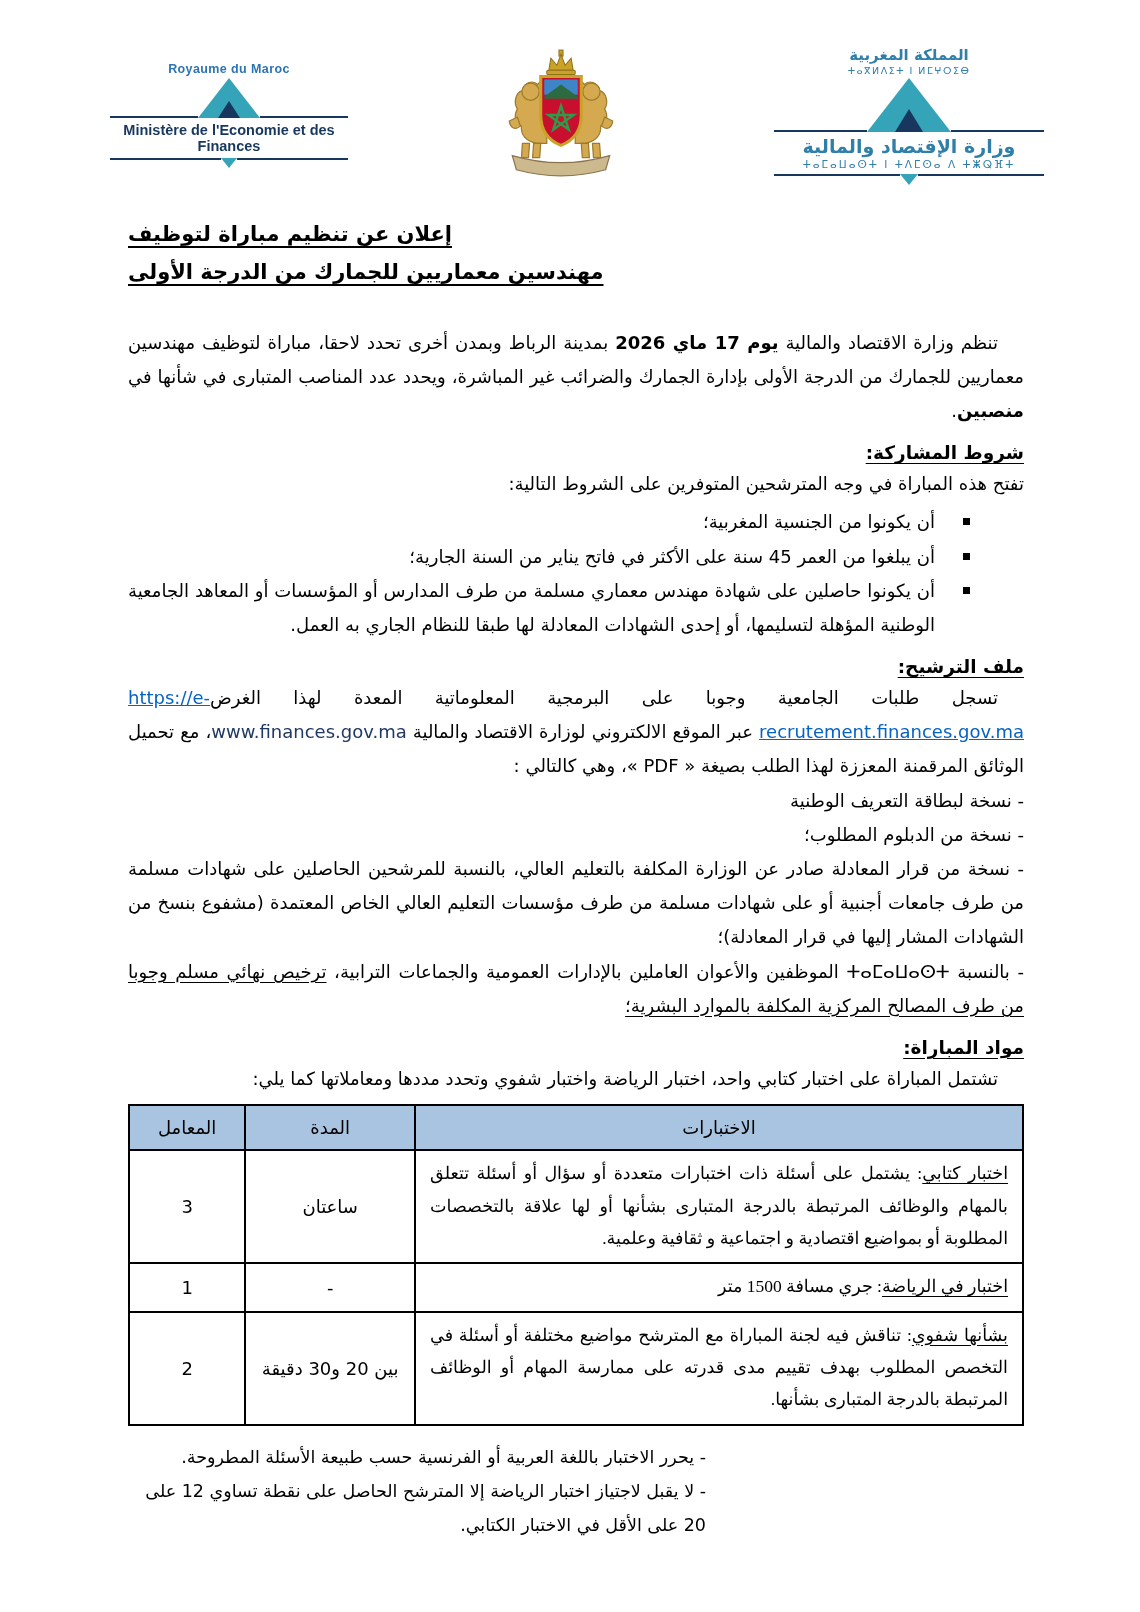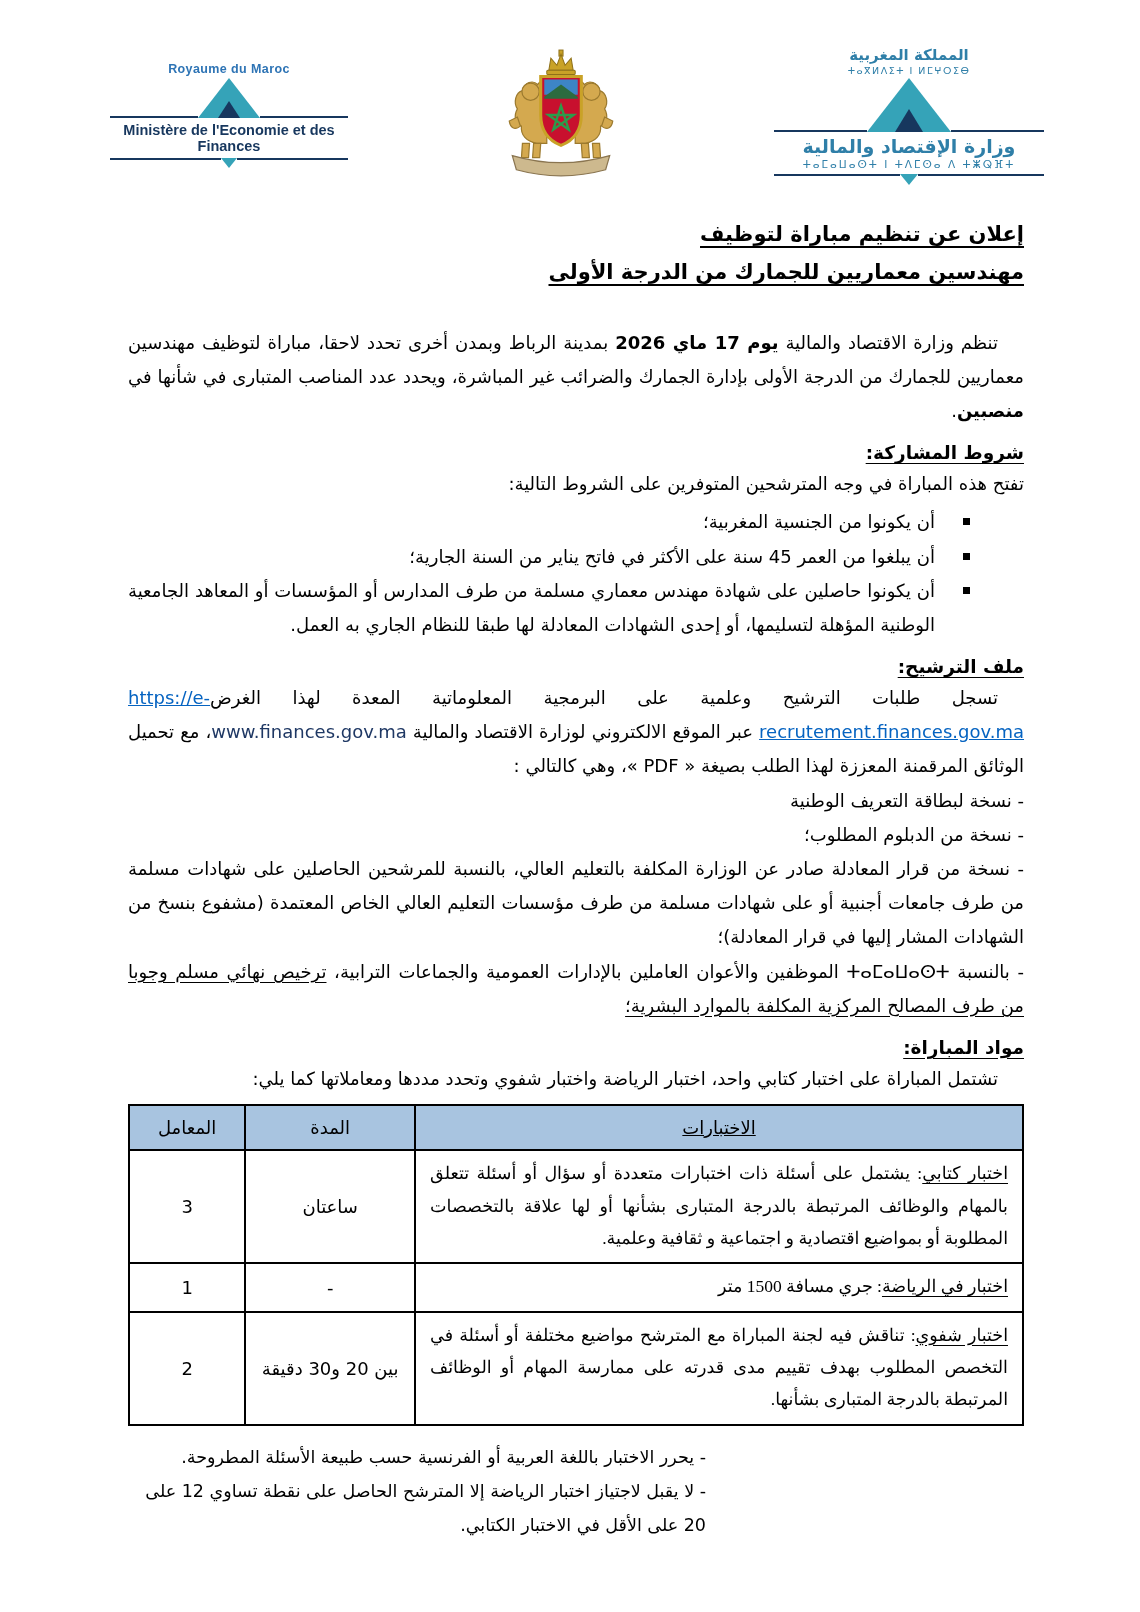--- a/index.html
+++ b/index.html
@@ -22,42 +22,42 @@
   .fr-ministry{font-size:14.5px;font-weight:bold;color:var(--navy);margin-top:4px;}
   .under-row{display:flex;align-items:flex-start;margin-top:4px;}
   .logo-ar{width:270px;text-align:center;}
   .ar-kingdom{font-size:15px;font-weight:bold;color:var(--arblue);}
   .ar-tif{font-size:9.5px;color:var(--arblue);letter-spacing:1.5px;margin-top:1px;}
   .ar-ministry{font-size:19px;font-weight:bold;color:var(--arblue);margin-top:3px;}
   .ar-tif2{font-size:10.5px;color:var(--arblue);letter-spacing:2px;margin-top:1px;}
 
   
   .content{direction:rtl;padding:0 116px 0 128px;}
-  .title{text-align:right;margin-top:30px;font-weight:bold;font-size:21px;line-height:1.8;}
+  .title{text-align:left;margin-top:30px;font-weight:bold;font-size:21px;line-height:1.8;}
   .t-line{text-decoration:underline;text-underline-offset:5px;}
   .para{font-size:18px;line-height:1.9;text-align:justify;margin:0;}
   .indent{text-indent:26px;}
   .intro{margin-top:34px;}
   .sec-h{font-size:18.5px;font-weight:bold;margin:14px 0 4px;}
   .sec-h .t-line{text-underline-offset:4px;}
   .lead{margin:2px 0 4px;}
   .cond-item{display:flex;gap:28px;font-size:18px;line-height:1.9;margin:0 54px 0 0;text-align:justify;}
   .sq{width:7px;height:7px;background:#000;margin-top:13px;flex:none;}
   .cond-text{flex:1;}
   .doc-item{font-size:18px;line-height:1.9;text-align:justify;margin:0;}
   .u{text-decoration:underline;text-underline-offset:4px;}
   .url{color:var(--link);text-decoration:underline;unicode-bidi:embed;}
   .url2{color:var(--url2);unicode-bidi:embed;}
   .bold-para{font-weight:bold;}
 
   
   .exam-table{width:100%;border-collapse:collapse;margin-top:8px;}
   .exam-table th,.exam-table td{border:2px solid #000;}
   .exam-table th{background:var(--thead);font-weight:normal;font-size:18px;padding:11px 8px;text-align:center;}
-  .c-tests{width:68%;text-decoration:underline;} .c-dur{width:19%;} .c-coef{width:13%;}
+  .c-tests{width:68%;} .c-dur{width:19%;} .c-coef{width:13%;}
   .cell-tests{padding:6px 14px 8px;font-size:17.5px;line-height:1.85;text-align:justify;font-family:Liberation Serif, serif;}
   .cell-dur,.cell-coef{text-align:center;font-size:18px;padding:6px;}
 
   
   .notes{margin-top:14px;}
   .note{font-size:17.5px;line-height:1.95;text-align:right;margin:0 318px 0 0;}
 </style>
 </head>
 <body>
 
@@ -151,21 +151,21 @@
       <span class="sq"></span>
       <span class="cond-text">أن يبلغوا من العمر 45 سنة على الأكثر في فاتح يناير من السنة الجارية؛</span>
     </div>
     <div class="cond-item">
       <span class="sq"></span>
       <span class="cond-text">أن يكونوا حاصلين على شهادة مهندس معماري مسلمة من طرف المدارس أو المؤسسات أو المعاهد الجامعية الوطنية المؤهلة لتسليمها، أو إحدى الشهادات المعادلة لها طبقا للنظام الجاري به العمل.</span>
     </div>
 
     <h2 class="sec-h"><span class="t-line">ملف الترشيح:</span></h2>
 
-    <p class="para indent"><span>تسجل طلبات الترشيح وعلمية على البرمجية المعلوماتية المعدة لهذا الغرض</span><a class="url" dir="ltr" href="#">https://e-recrutement.finances.gov.ma</a><span> عبر الموقع الالكتروني لوزارة الاقتصاد والمالية </span><span class="url2" dir="ltr">www.finances.gov.ma</span><span>، مع تحميل الوثائق المرقمنة المعززة لهذا الطلب بصيغة « PDF »، وهي كالتالي :</span></p>
+    <p class="para indent"><span>تسجل طلبات الجامعية وجوبا على البرمجية المعلوماتية المعدة لهذا الغرض</span><a class="url" dir="ltr" href="#">https://e-recrutement.finances.gov.ma</a><span> عبر الموقع الالكتروني لوزارة الاقتصاد والمالية </span><span class="url2" dir="ltr">www.finances.gov.ma</span><span>، مع تحميل الوثائق المرقمنة المعززة لهذا الطلب بصيغة « PDF »، وهي كالتالي :</span></p>
 
     <p class="doc-item">- نسخة لبطاقة التعريف الوطنية</p>
     <p class="doc-item">- نسخة من الدبلوم المطلوب؛</p>
     <p class="doc-item">- نسخة من قرار المعادلة صادر عن الوزارة المكلفة بالتعليم العالي، بالنسبة للمرشحين الحاصلين على شهادات مسلمة من طرف جامعات أجنبية أو على شهادات مسلمة من طرف مؤسسات التعليم العالي الخاص المعتمدة (مشفوع بنسخ من الشهادات المشار إليها في قرار المعادلة)؛</p>
     <p class="doc-item"><span>- بالنسبة ⵜⴰⵎⴰⵡⴰⵙⵜ الموظفين والأعوان العاملين بالإدارات العمومية والجماعات الترابية، </span><span class="u">ترخيص نهائي مسلم وجوبا من طرف المصالح المركزية المكلفة بالموارد البشرية؛</span></p>
 
 
 
     <h2 class="sec-h"><span class="t-line">مواد المباراة:</span></h2>
     <p class="para lead indent">تشتمل المباراة على اختبار كتابي واحد، اختبار الرياضة واختبار شفوي وتحدد مددها ومعاملاتها كما يلي:</p>
@@ -183,21 +183,21 @@
           <td class="cell-tests"><span class="u">اختبار كتابي</span><span>: يشتمل على أسئلة ذات اختبارات متعددة أو سؤال أو أسئلة تتعلق بالمهام والوظائف المرتبطة بالدرجة المتبارى بشأنها أو لها علاقة بالتخصصات المطلوبة أو بمواضيع اقتصادية و اجتماعية و ثقافية وعلمية.</span></td>
           <td class="cell-dur">ساعتان</td>
           <td class="cell-coef">3</td>
         </tr>
         <tr>
           <td class="cell-tests"><span class="u">اختبار في الرياضة</span><span>: جري مسافة 1500 متر</span></td>
           <td class="cell-dur">-</td>
           <td class="cell-coef">1</td>
         </tr>
         <tr>
-          <td class="cell-tests"><span class="u">اختبار شفوي</span><span>: تناقش فيه لجنة المباراة مع المترشح مواضيع مختلفة أو أسئلة في التخصص المطلوب بهدف تقييم مدى قدرته على ممارسة المهام أو الوظائف المرتبطة بالدرجة المتبارى بشأنها.</span></td>
+          <td class="cell-tests"><span class="u">بشأنها شفوي</span><span>: تناقش فيه لجنة المباراة مع المترشح مواضيع مختلفة أو أسئلة في التخصص المطلوب بهدف تقييم مدى قدرته على ممارسة المهام أو الوظائف المرتبطة بالدرجة المتبارى بشأنها.</span></td>
           <td class="cell-dur">بين 20 و30 دقيقة</td>
           <td class="cell-coef">2</td>
         </tr>
       </tbody>
     </table>
 
     <div class="notes">
       <p class="note">- يحرر الاختبار باللغة العربية أو الفرنسية حسب طبيعة الأسئلة المطروحة.</p>
       <p class="note">- لا يقبل لاجتياز اختبار الرياضة إلا المترشح الحاصل على نقطة تساوي 12 على 20 على الأقل في الاختبار الكتابي.</p>
 

